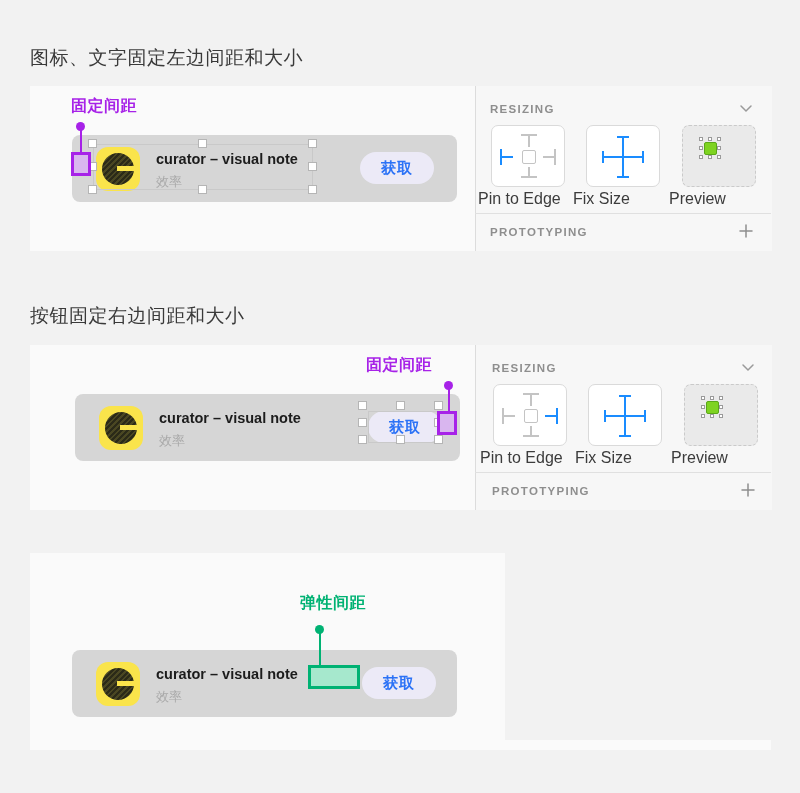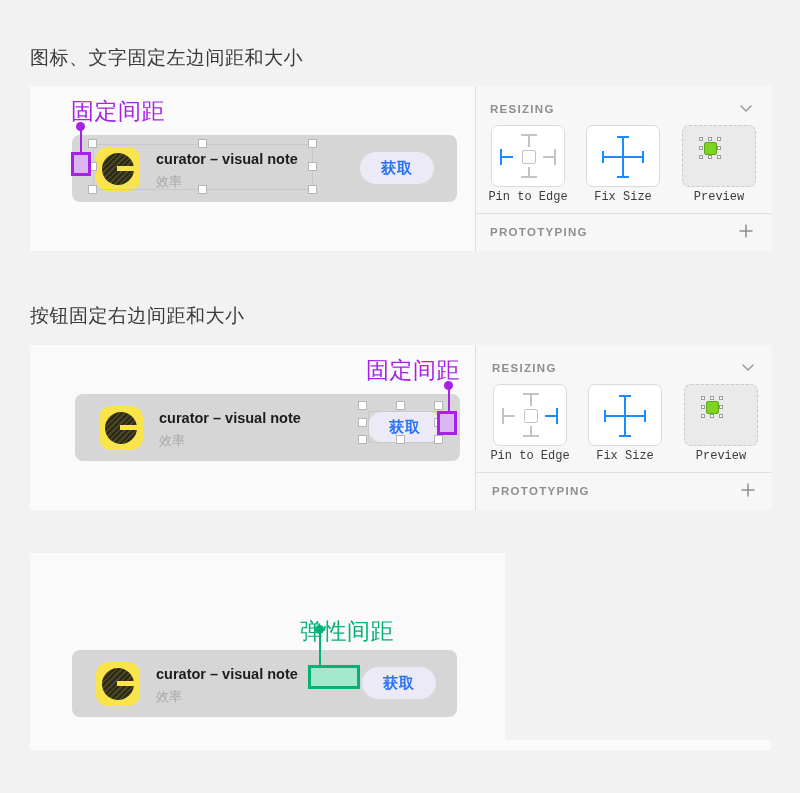--- a/index.html
+++ b/index.html
@@ -90,23 +90,24 @@
     position: absolute;
     width: 9px; height: 9px;
     background: #ffffff;
     border: 1px solid #b5b5b5;
     box-sizing: border-box;
   }
 
   
   .anno-label {
     position: absolute;
-    font-size: 23px;
+    font-size: 16px;
     white-space: nowrap;
     letter-spacing: 0.5px;
+    font-weight: bold;
   }
   .anno-dot {
     position: absolute;
     width: 9px; height: 9px;
     border-radius: 50%;
   }
   .anno-line {
     position: absolute;
     width: 2px;
   }
@@ -145,25 +146,23 @@
   .tile-white {
     background: #ffffff;
     border: 1px solid #dadada;
   }
   .tile-preview {
     background: #eaeaea;
     border: 1px dashed #cacaca;
   }
   .tile-label {
     position: absolute;
-    font-size: 12px;
+    font-size: 16px;
     color: #3c3c3c;
-    text-align: center;
     width: 100px;
-    font-family: Liberation Mono, monospace;
   }
 
   
   .pin-center {
     position: absolute;
     width: 14px; height: 14px;
     border: 1.5px solid #c4c4c4;
     box-sizing: border-box;
     border-radius: 2px;
   }
@@ -353,16 +352,16 @@
 <div class="app-row" style="left:72px; top:650px; width:385px; height:67px;">
   <div class="app-icon" style="left:24px; top:12px; width:44px; height:44px;">
     <div class="disc" style="left:6px; top:6px; width:32px; height:32px;"></div>
     <div class="wedge" style="left:21px; top:19px; width:19px; height:5px;"></div>
   </div>
   <div class="app-title" style="left:84px; top:16px; font-size:14.5px;">curator – visual note</div>
   <div class="app-sub" style="left:84px; top:38px; font-size:13px;">效率</div>
   <div class="get-btn" style="left:290px; top:17px; width:74px; height:32px; font-size:15px;">获取</div>
 </div>
 
-<div class="anno-label" style="left:300px; top:616px; color:#00b273;">弹性间距</div>
+<div class="anno-label" style="left:300px; top:593px; color:#00b273;">弹性间距</div>
 <div class="anno-dot" style="left:315px; top:625px; background:#00b273;"></div>
 <div class="anno-line" style="left:318.5px; top:631px; height:34px; background:#00b273;"></div>
 <div class="anno-square" style="left:308px; top:665px; width:52px; height:24px; border:3px solid #00b273; background:#a6e8cd;"></div>
 
 </body></html>

